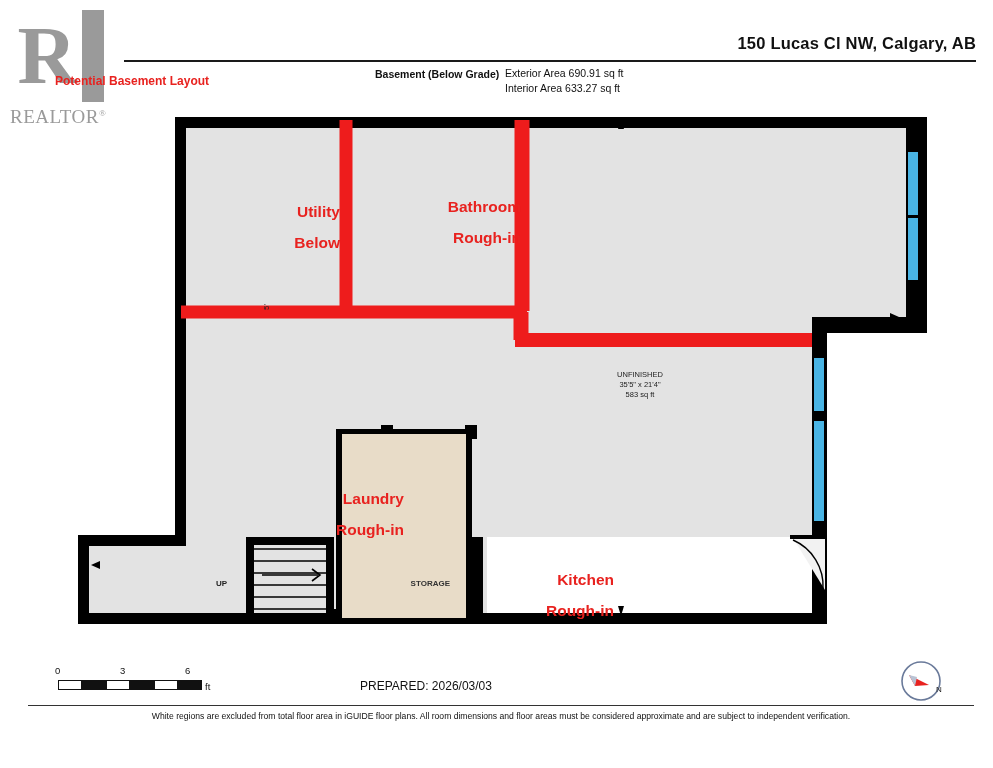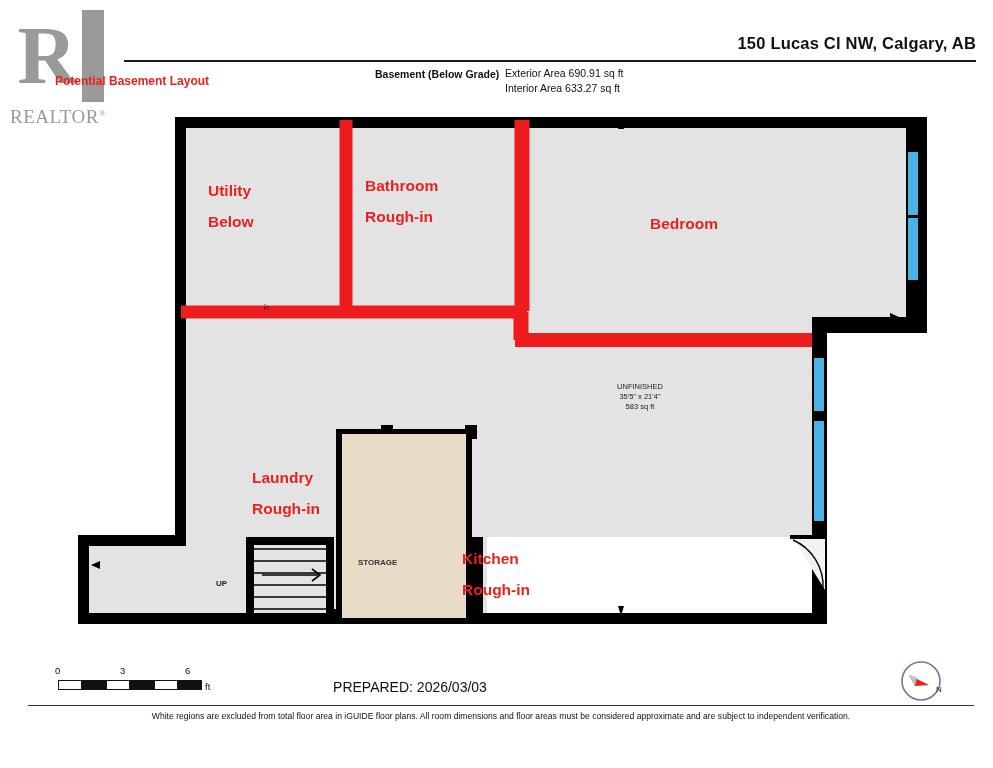--- a/index.html
+++ b/index.html
@@ -66,35 +66,36 @@
   #plan {
     position: absolute; left: 0; top: 105px; width: 993px; height: 540px;
   }
   #plan svg { display:block; }
 
   .rmlabel {
     position: absolute;
     color: #e8221f;
     font-size: 15.5px;
     font-weight: bold;
-    text-align: left;
+    text-align: right;
     line-height: 31px;
     white-space: nowrap;
+    margin-top: 21px;
   }
   .rmlabel.small { font-size: 8px; font-weight: bold; color:#333; line-height:11px; }
   .tiny { position:absolute; font-size: 7.5px; color:#222; text-align:center; line-height: 10px; white-space: nowrap;}
   .updown { position:absolute; font-size:8px; font-weight:bold; color:#222; }
 
   
   #scalebar { position:absolute; left:58px; top:680px; width:145px; height:12px; }
   #scalebar .seg { position:absolute; top:0; height:10px; border:1px solid #111; box-sizing:border-box;}
   .scalenum { position:absolute; font-size:9.5px; color:#111; }
   #prepared {
     position:absolute; left:0; top:679px; width:820px; text-align:center;
-    font-size:14px; color:#111;
+    font-size:12px; color:#111;padding-left:16px;
   }
   #compass { position:absolute; left:895px; top:655px; width:52px; height:52px; }
   #disclaimer-rule { position:absolute; left:28px; top:705px; width:946px; height:1px; background:#333; }
   #disclaimer {
     position:absolute; left:28px; top:711px; width:946px;
     font-size:8.6px; color:#111; text-align:center;
   }
 </style>
 </head>
 <body>
@@ -209,40 +210,37 @@
   <div class="rmlabel" style="left:208px; top:70px; width:132px;">
     <div>Utility</div>
     <div>Below</div>
   </div>
 
   <div class="rmlabel" style="left:365px; top:65px; width:156px;">
     <div>Bathroom</div>
     <div>Rough-in</div>
   </div>
 
-  <div class="rmlabel" style="left:650px; top:103px; width:160px;">
-    <div>Bedroom</div>
-  </div>
 
 
   <div class="rmlabel" style="left:252px; top:357px; width:152px;">
     <div>Laundry</div>
     <div>Rough-in</div>
   </div>
 
   <div class="rmlabel" style="left:462px; top:438px; width:152px;">
     <div>Kitchen</div>
     <div>Rough-in</div>
   </div>
 
   <div class="rmlabel small" style="left:358px; top:452px; width:92px;">
     <div>STORAGE</div>
   </div>
 
-  <div class="tiny" style="left:575px; top:265px; width:130px;margin-top:12px;">
+  <div class="tiny" style="left:575px; top:265px; width:130px;">
     <div>UNFINISHED</div>
     <div>35'5" x 21'4"</div>
     <div>583 sq ft</div>
   </div>
 
   <div class="updown" style="left:216px; top:474px;">UP</div>
 
   <div style="position:absolute; left:262px; top:205px; font-size:8px; color:#222; transform:rotate(-90deg); transform-origin:left top;">5'</div>
 </div>
 

